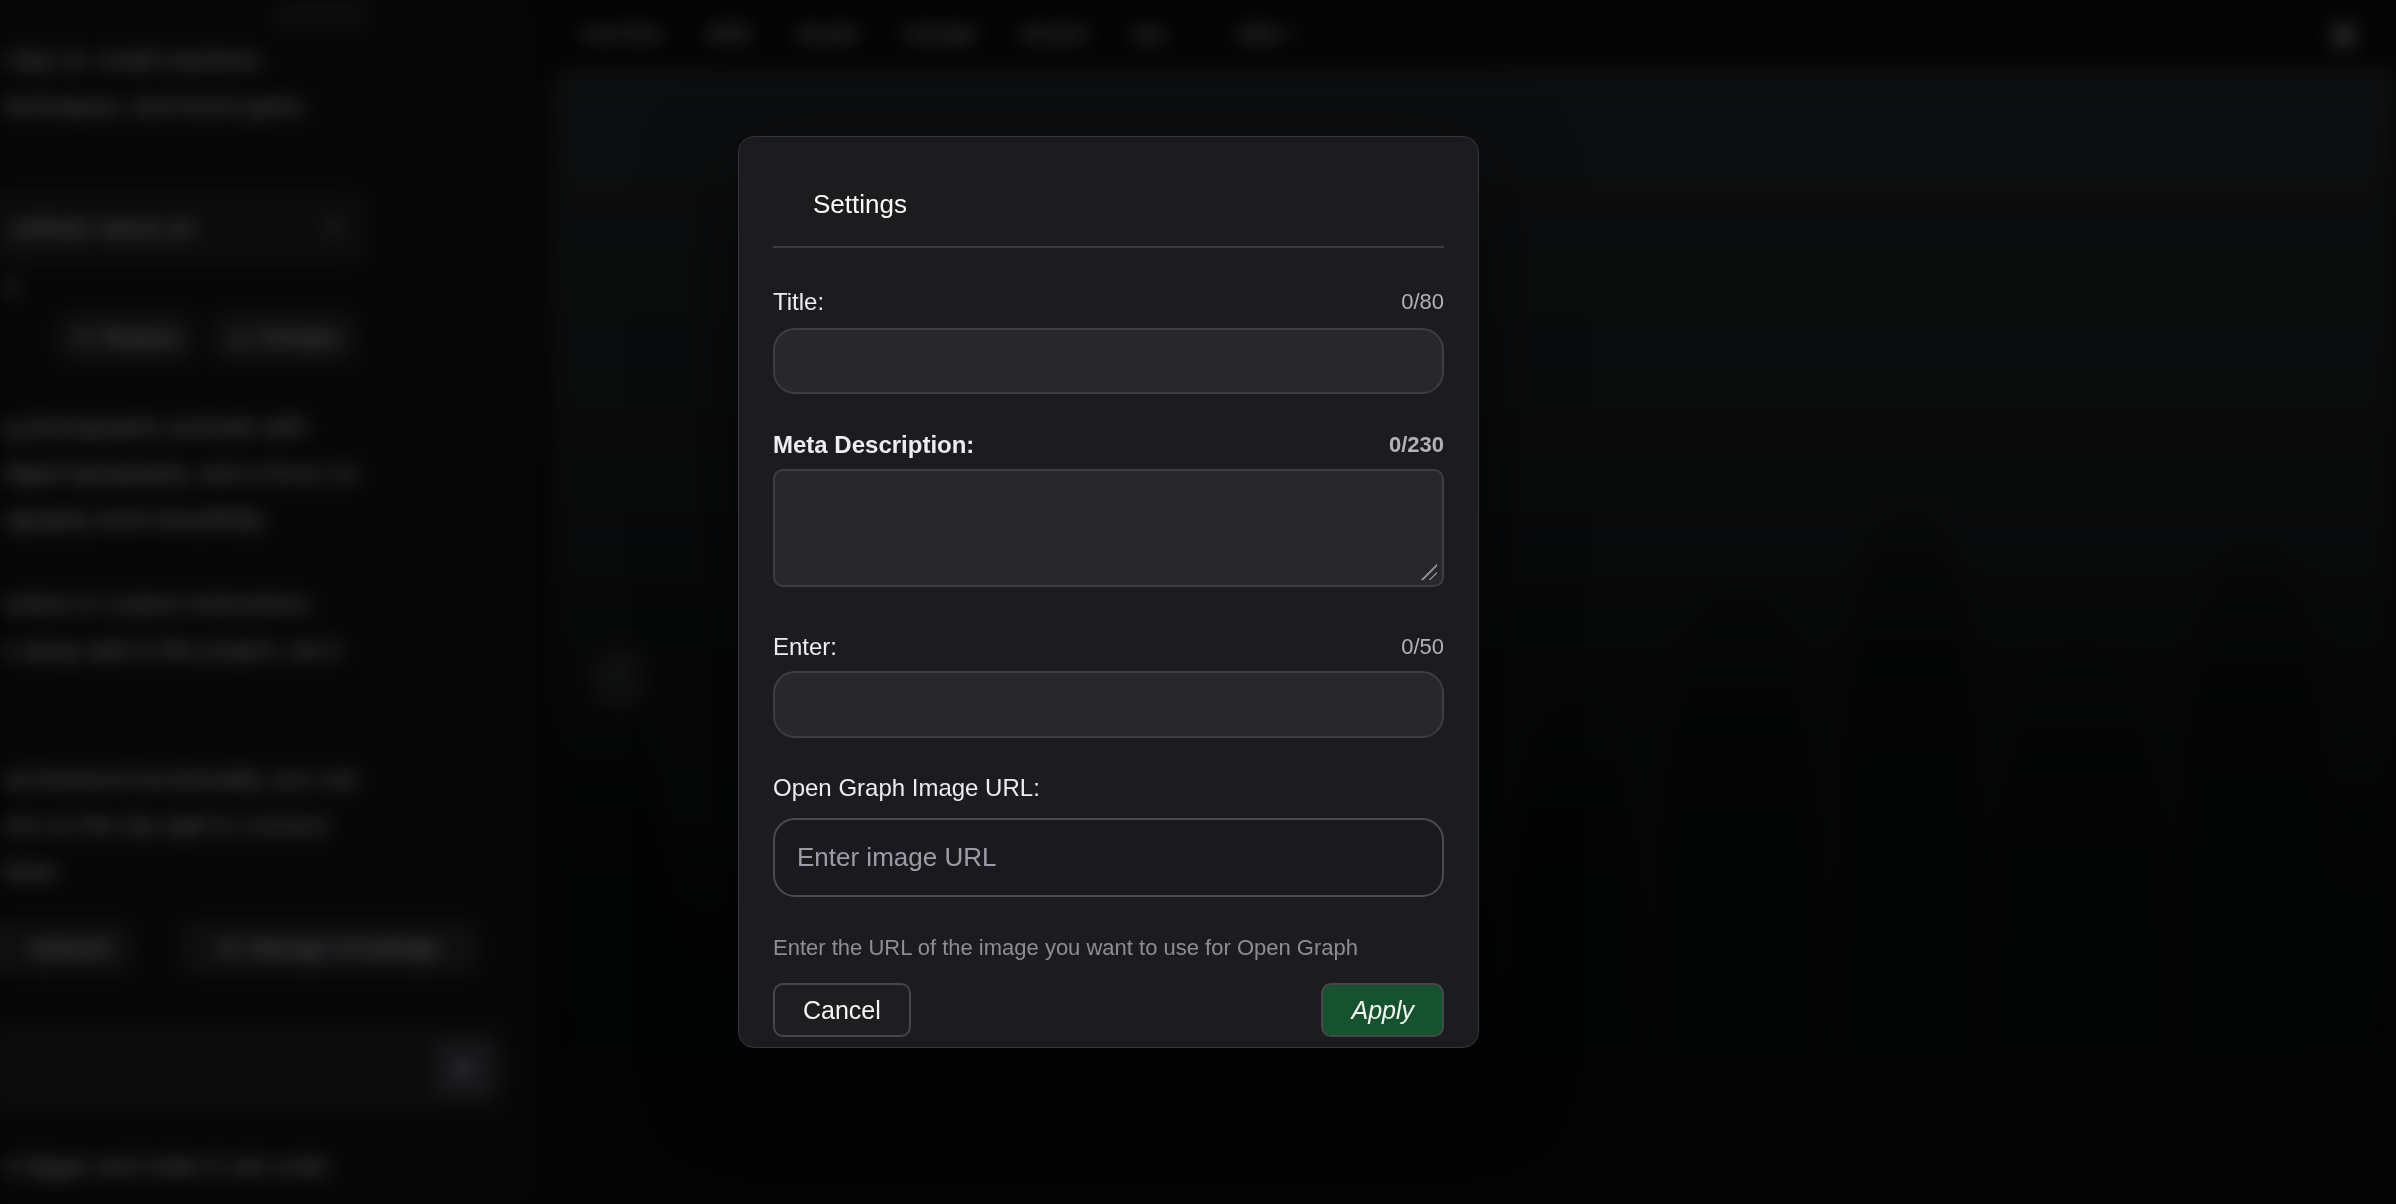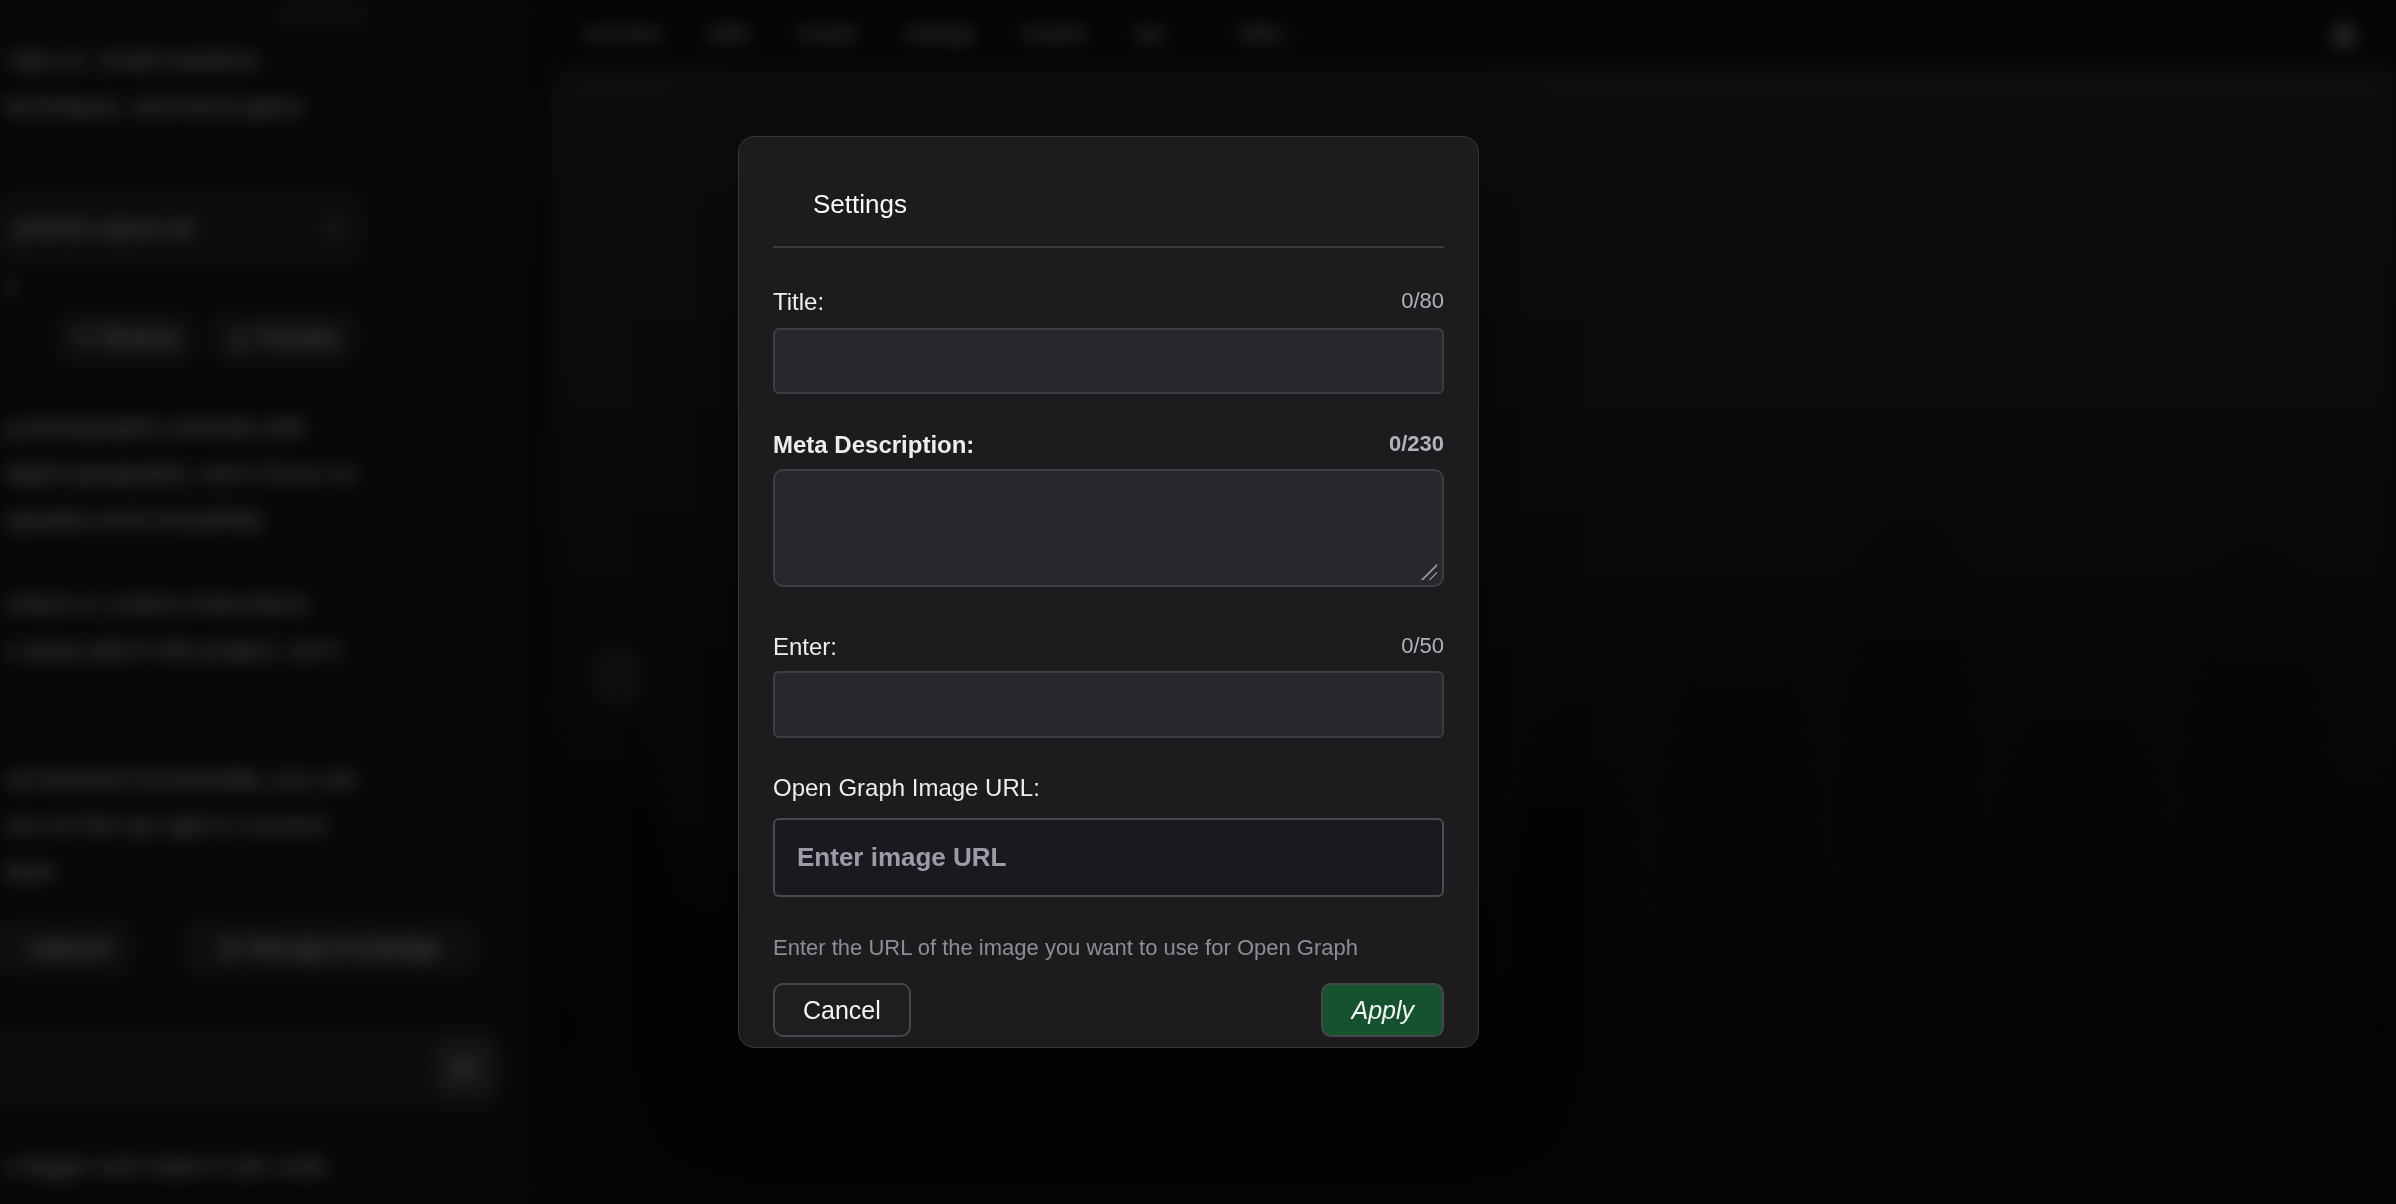--- a/index.html
+++ b/index.html
@@ -53,27 +53,27 @@
                background:rgba(255,255,255,0.07); border:2px solid rgba(255,255,255,0.12); }
 
   
   .dim { position:absolute; inset:0; background:rgba(3,3,4,0.58); }
 
   
   .modal { position:absolute; left:738px; top:136px; width:741px; height:912px; background:#1c1c1f;
            border:1px solid #35353b; border-radius:16px; padding:0 34px; box-shadow:0 30px 90px rgba(0,0,0,0.55); }
   .modal-title { margin:52px 0 0 40px; color:#fafafa; font-size:26px; font-weight:500; }
   .modal-divider { margin-top:26px; height:2px; background:#3a3a3f; border:none; }
-  .label-row { display:flex; justify-content:space-between; align-items:flex-start; }
+  .label-row { display:flex; justify-content:space-between; align-items:center; }
   .lr1 { margin-top:40px; } .lr2 { margin-top:37px;font-weight:bold; } .lr3 { margin-top:46px; } .lr4 { margin-top:36px; }
   .f-label { color:#ededf0; font-size:24px; }
   .f-counter { color:#b2b2ba; font-size:22px; }
   .f-input { margin-top:12px; width:100%; height:66px; background:#28282c; border:2px solid #3d3d44;
-             border-radius:6px; color:#ffffff; font-size:26px; padding:0 22px; outline:none;
-             font-family:"Liberation Sans","DejaVu Sans",sans-serif;font-weight:bold; }
+             border-radius:22px; color:#ffffff; font-size:26px; padding:0 22px; outline:none;
+             font-family:"Liberation Sans","DejaVu Sans",sans-serif; }
   .f-input.author { height:67px; margin-top:10px; }
   .ta-wrap { position:relative; margin-top:10px; }
   .f-textarea { display:block; width:100%; height:118px; background:#28282c; border:2px solid #3d3d44;
                 border-radius:10px; color:#ffffff; font-size:26px; padding:14px 22px; outline:none; resize:none;
                 font-family:"Liberation Sans","DejaVu Sans",sans-serif; }
   .resize-handle { position:absolute; right:7px; bottom:7px; width:17px; height:17px;
                    background:linear-gradient(135deg, transparent 52%, #85858d 52% 60%, transparent 60% 74%, #85858d 74% 82%, transparent 82%); }
   .f-input.url { height:79px; margin-top:16px; background:#1a1a1e; border:2px solid #4a4a52; }
   .f-input.url::placeholder { color:#9b9ca8; }
   .helper { margin-top:38px; color:#8d8d95; font-size:22px; }

